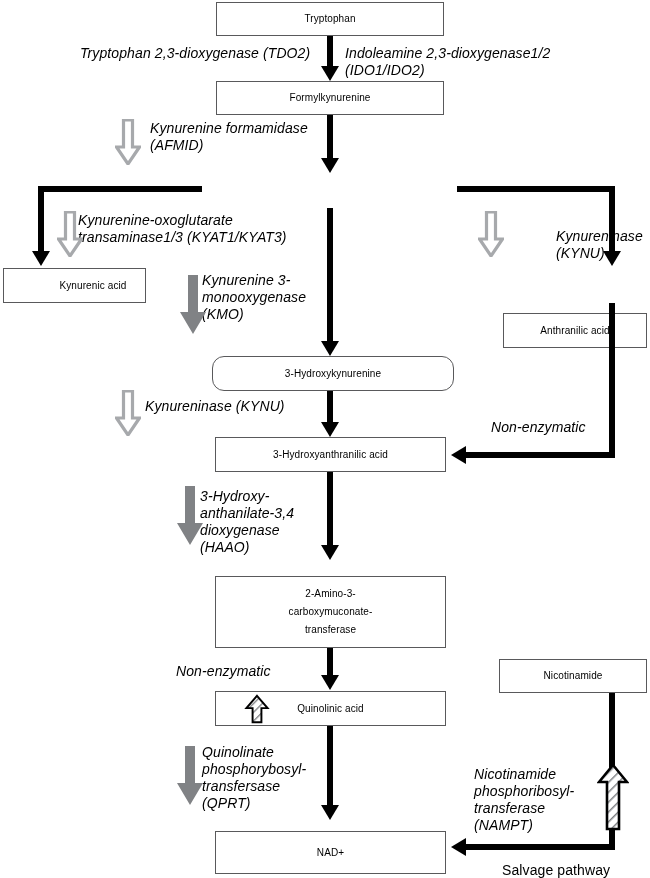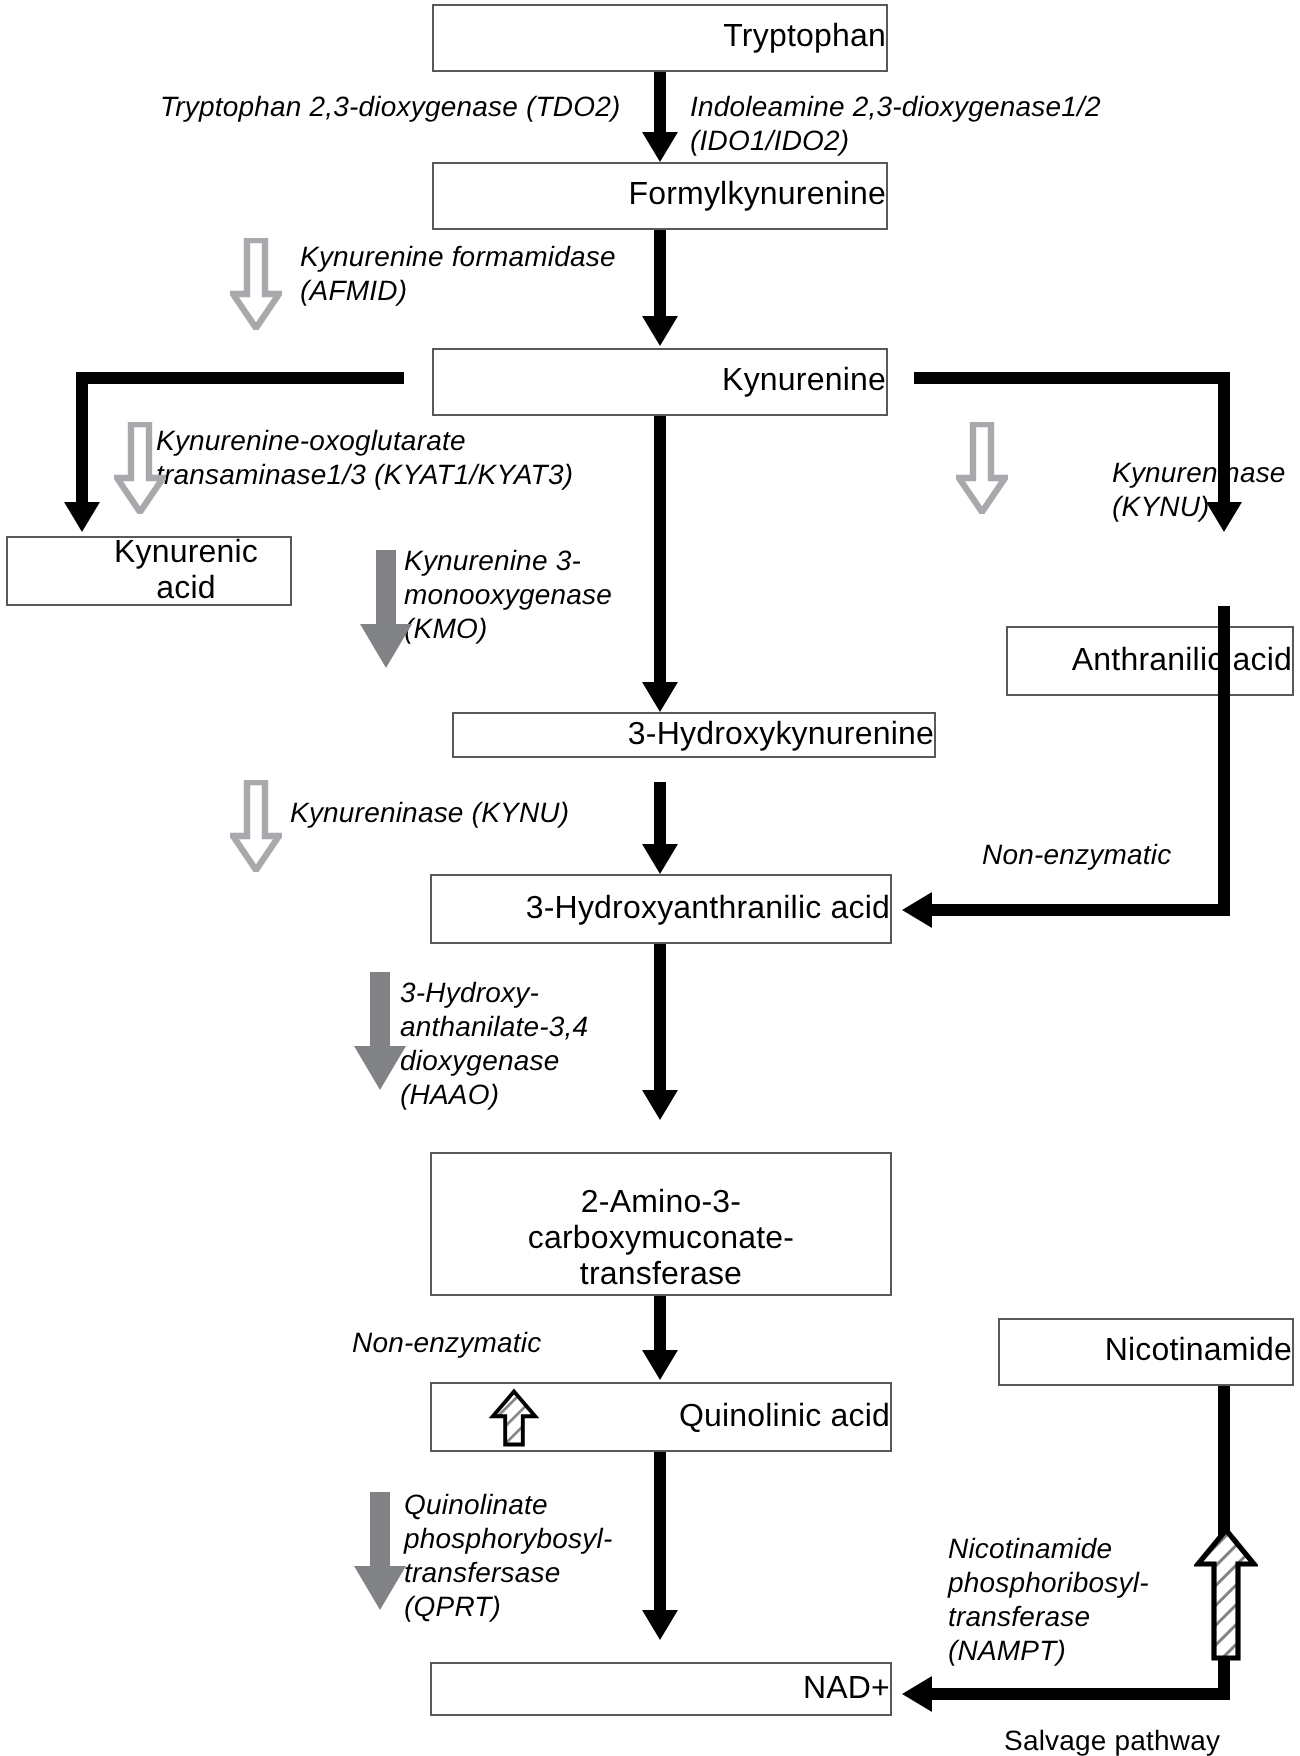--- a/index.html
+++ b/index.html
@@ -17,23 +17,23 @@
   }
 
   
   .node{
     position:absolute;
     box-sizing:border-box;
     border:1.6px solid #59595b;
     background:#ffffff;
     display:flex;
     align-items:center;
-    justify-content:flex-end;
+    justify-content:center;
     text-align:center;
-    font-size:16px;
+    font-size:10px;
     line-height:18px;
     color:#000;
     letter-spacing:.1px;
   }
   .node span{display:block;}
 
   
   .lab{
     position:absolute;
     font-style:italic;
@@ -78,33 +78,30 @@
 <div id="diagram">
 
   <div class="node" style="left:216px; top:2px; width:228px; height:34px;">
     <span>Tryptophan</span>
   </div>
 
   <div class="node" style="left:216px; top:81px; width:228px; height:34px;">
     <span>Formylkynurenine</span>
   </div>
 
-  <div class="node" style="left:216px; top:174px; width:228px; height:34px;">
-    <span>Kynurenine</span>
-  </div>
 
   <div class="node" style="left:3px; top:268px; width:143px; height:35px;padding-left:37px;">
     <span>Kynurenic acid</span>
   </div>
 
   <div class="node" style="left:503px; top:268px; width:144px; height:35px;margin-top:45px;">
     <span>Anthranilic acid</span>
   </div>
 
-  <div class="node" style="left:226px; top:356px; width:242px; height:23px;">
+  <div class="node" style="left:212px; top:356px; width:242px; height:35px;border-radius:12px;">
     <span>3-Hydroxykynurenine</span>
   </div>
 
   <div class="node" style="left:215px; top:437px; width:231px; height:35px;">
     <span>3-Hydroxyanthranilic acid</span>
   </div>
 
   <div class="node" style="left:215px; top:576px; width:231px; height:72px; flex-direction:column;">
     <span>2-Amino-3-</span>
     <span>carboxymuconate-</span>
@@ -112,21 +109,21 @@
   </div>
 
   <div class="node" style="left:215px; top:691px; width:231px; height:35px;">
     <span>Quinolinic acid</span>
   </div>
 
   <div class="node" style="left:499px; top:659px; width:148px; height:34px;">
     <span>Nicotinamide</span>
   </div>
 
-  <div class="node" style="left:215px; top:831px; width:231px; height:27px;">
+  <div class="node" style="left:215px; top:831px; width:231px; height:43px;">
     <span>NAD+</span>
   </div>
 
   <div class="vline" style="left:327px; top:36px; height:31px;"></div>
   <div class="ahead-down" style="left:320.5px; top:66px;"></div>
 
   <div class="vline" style="left:327px; top:115px; height:44px;"></div>
   <div class="ahead-down" style="left:320.5px; top:158px;"></div>
 
   <div class="vline" style="left:327px; top:208px; height:134px;"></div>

